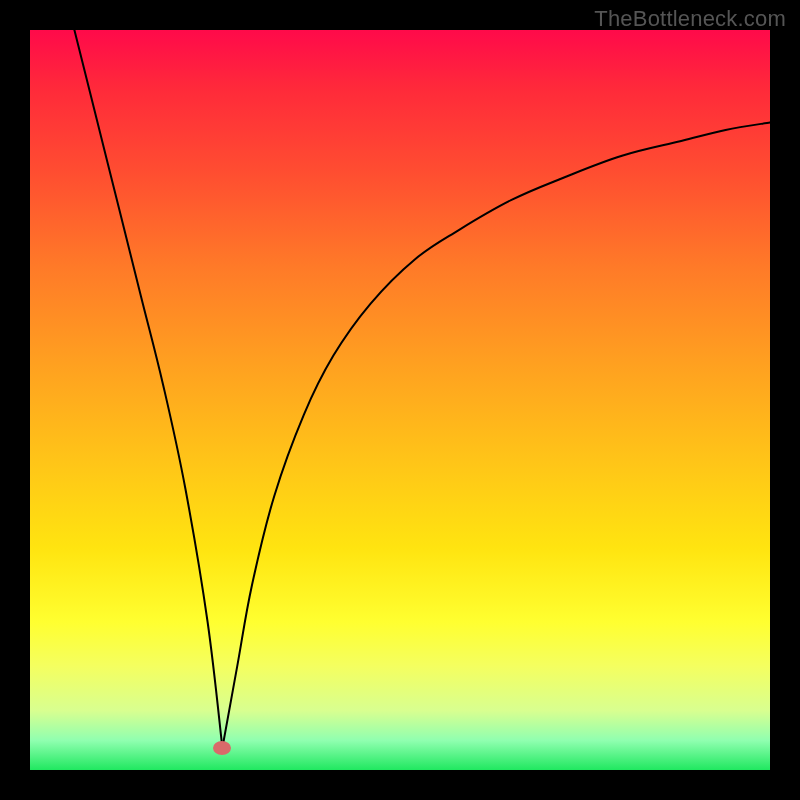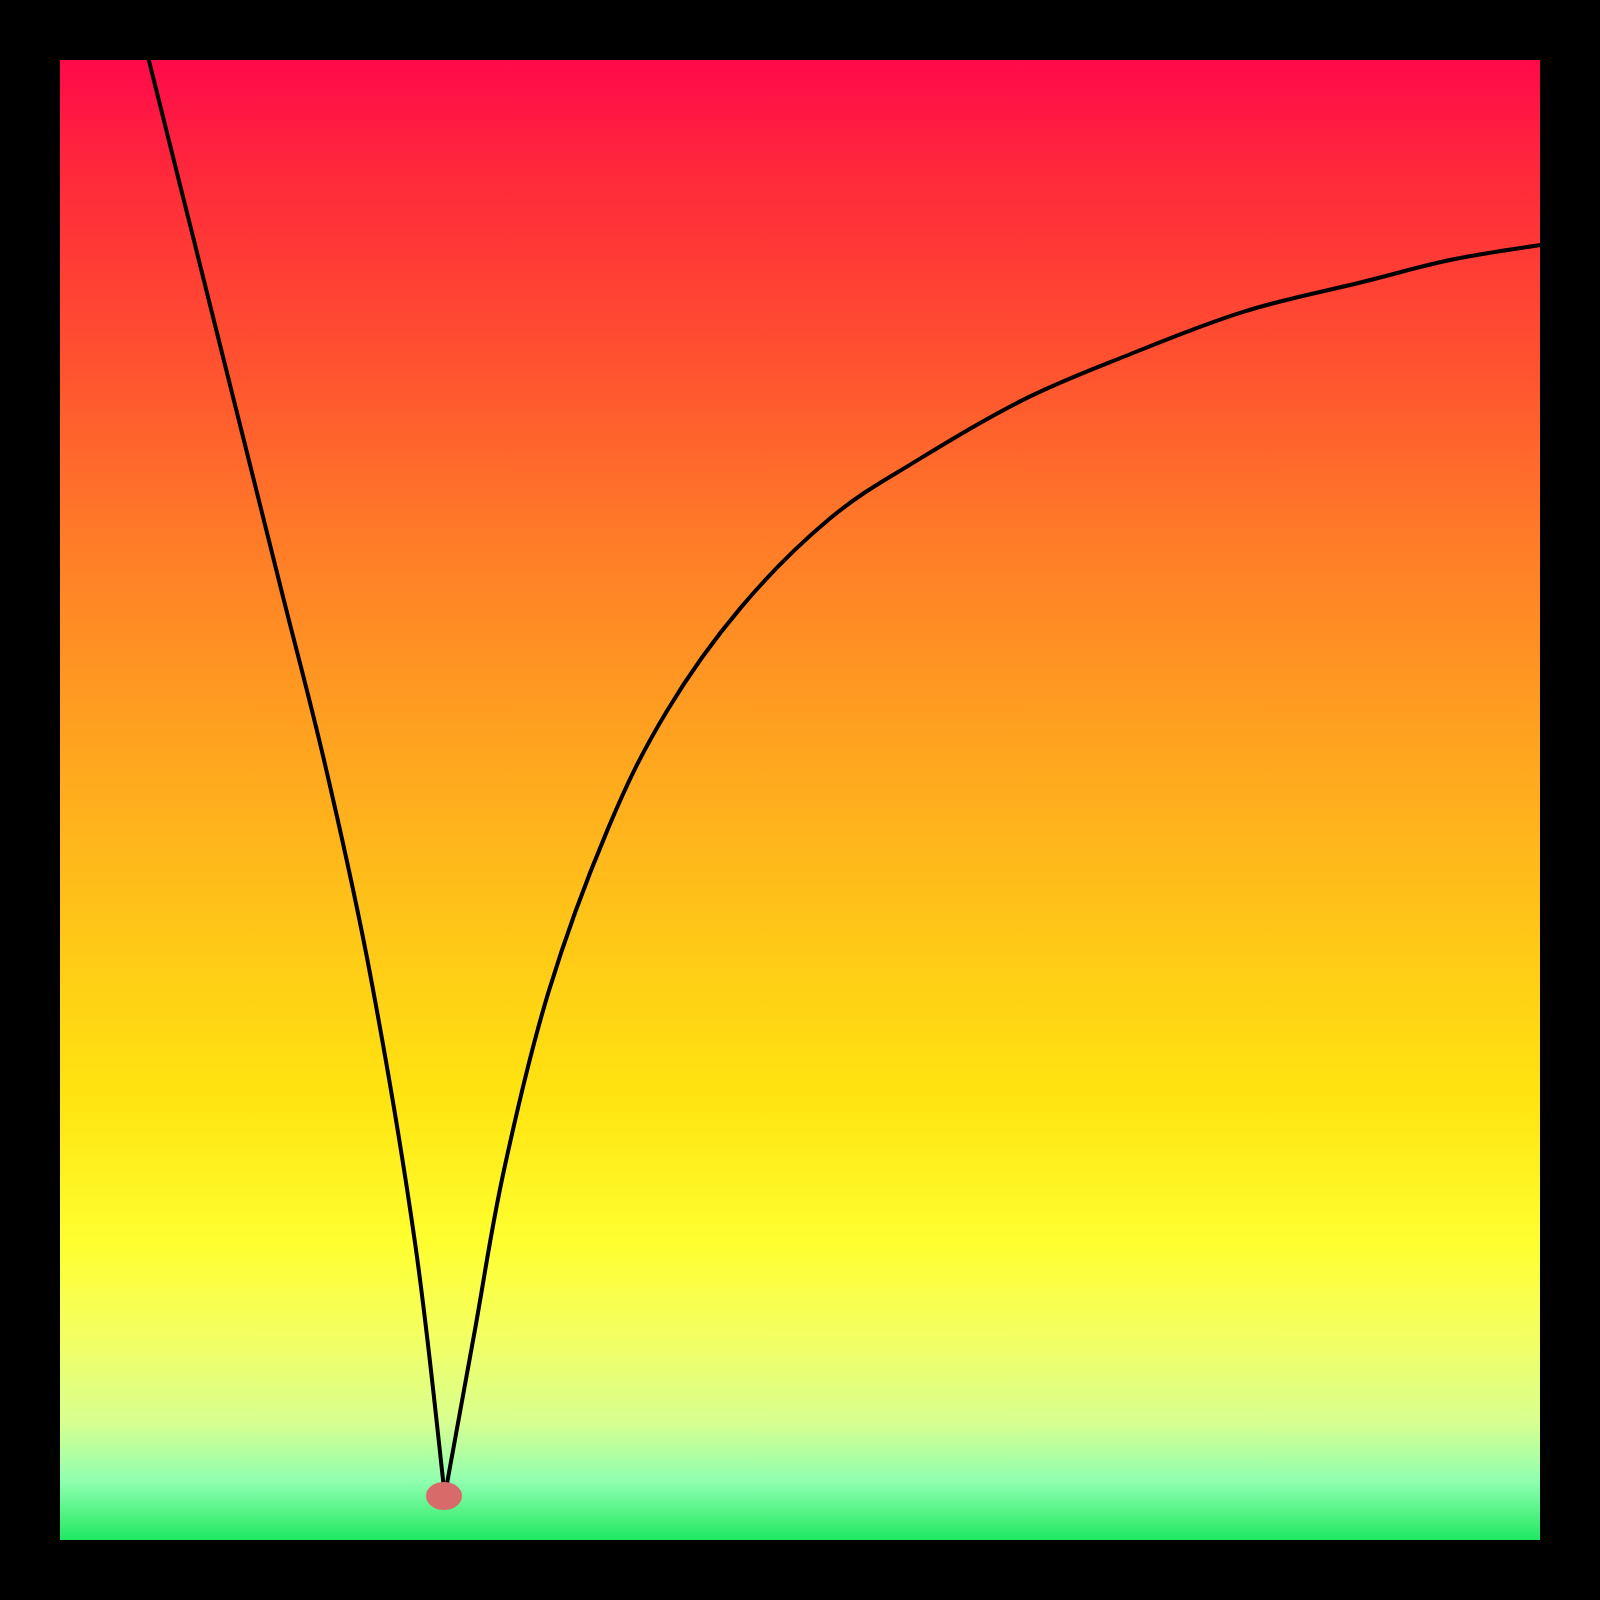--- a/index.html
+++ b/index.html
@@ -60,13 +60,14 @@
 <body>
 
 <div class="frame">
   <div class="plot-area">
     <svg class="curve">
       <path id="left-path" fill="none" stroke="#000" stroke-width="2" stroke-linecap="round" stroke-linejoin="round" d="M 44.4 0 C 48.396 15.983999999999991, 58.608 56.83199999999995, 66.6 88.79999999999995 C 74.592 120.76799999999996, 80.80799999999999 145.632, 88.8 177.60000000000002 C 96.792 209.56800000000004, 103.008 234.432, 111 266.4 C 118.992 298.368, 125.20799999999998 320.568, 133.2 355.2 C 141.19199999999998 389.832, 147.40800000000002 416.176, 155.4 458.8 C 163.392 501.42400000000004, 170.94 545.38, 177.6 592 C 184.26 638.62, 189.736 695.156, 192.4 717.8"></path>
       <path id="right-path" fill="none" stroke="#000" stroke-width="2" stroke-linecap="round" stroke-linejoin="round" d="M 192.4 717.8 C 195.06400000000002 703.1479999999999, 201.872 665.704, 207.20000000000002 636.4 C 212.52800000000002 607.096, 215.34 585.636, 222 555 C 228.66 524.364, 234.876 496.836, 244.20000000000002 466.2 C 253.52400000000003 435.56399999999996, 263.144 410.108, 273.8 384.8 C 284.456 359.492, 291.412 345.58, 303.4 325.59999999999997 C 315.388 305.61999999999995, 325.74800000000005 291.116, 340.40000000000003 273.8 C 355.052 256.48400000000004, 368.81600000000003 242.72000000000003, 384.8 229.40000000000003 C 400.784 216.08000000000004, 411.884 210.45600000000007, 429.2 199.80000000000007 C 446.51599999999996 189.14400000000006, 462.35200000000003 179.52399999999994, 481 170.19999999999993 C 499.64799999999997 160.87599999999992, 512.8199999999999 155.99199999999996, 532.8 148 C 552.78 140.00800000000004, 570.688 132.46000000000006, 592 125.80000000000007 C 613.312 119.14000000000007, 632.552 115.66200000000002, 651.2 111 C 669.8480000000001 106.33799999999998, 679.6159999999999 103.22999999999998, 695.5999999999999 99.89999999999998 C 711.584 96.56999999999998, 732.008 93.832, 740 92.5"></path>
     </svg>
     <div id="min-dot" class="dot" style="left: 192.4px; top: 717.8px;"></div>
   </div>
+  <div class="watermark">TheBottleneck.com</div>
 </div>
 
 </body></html>

